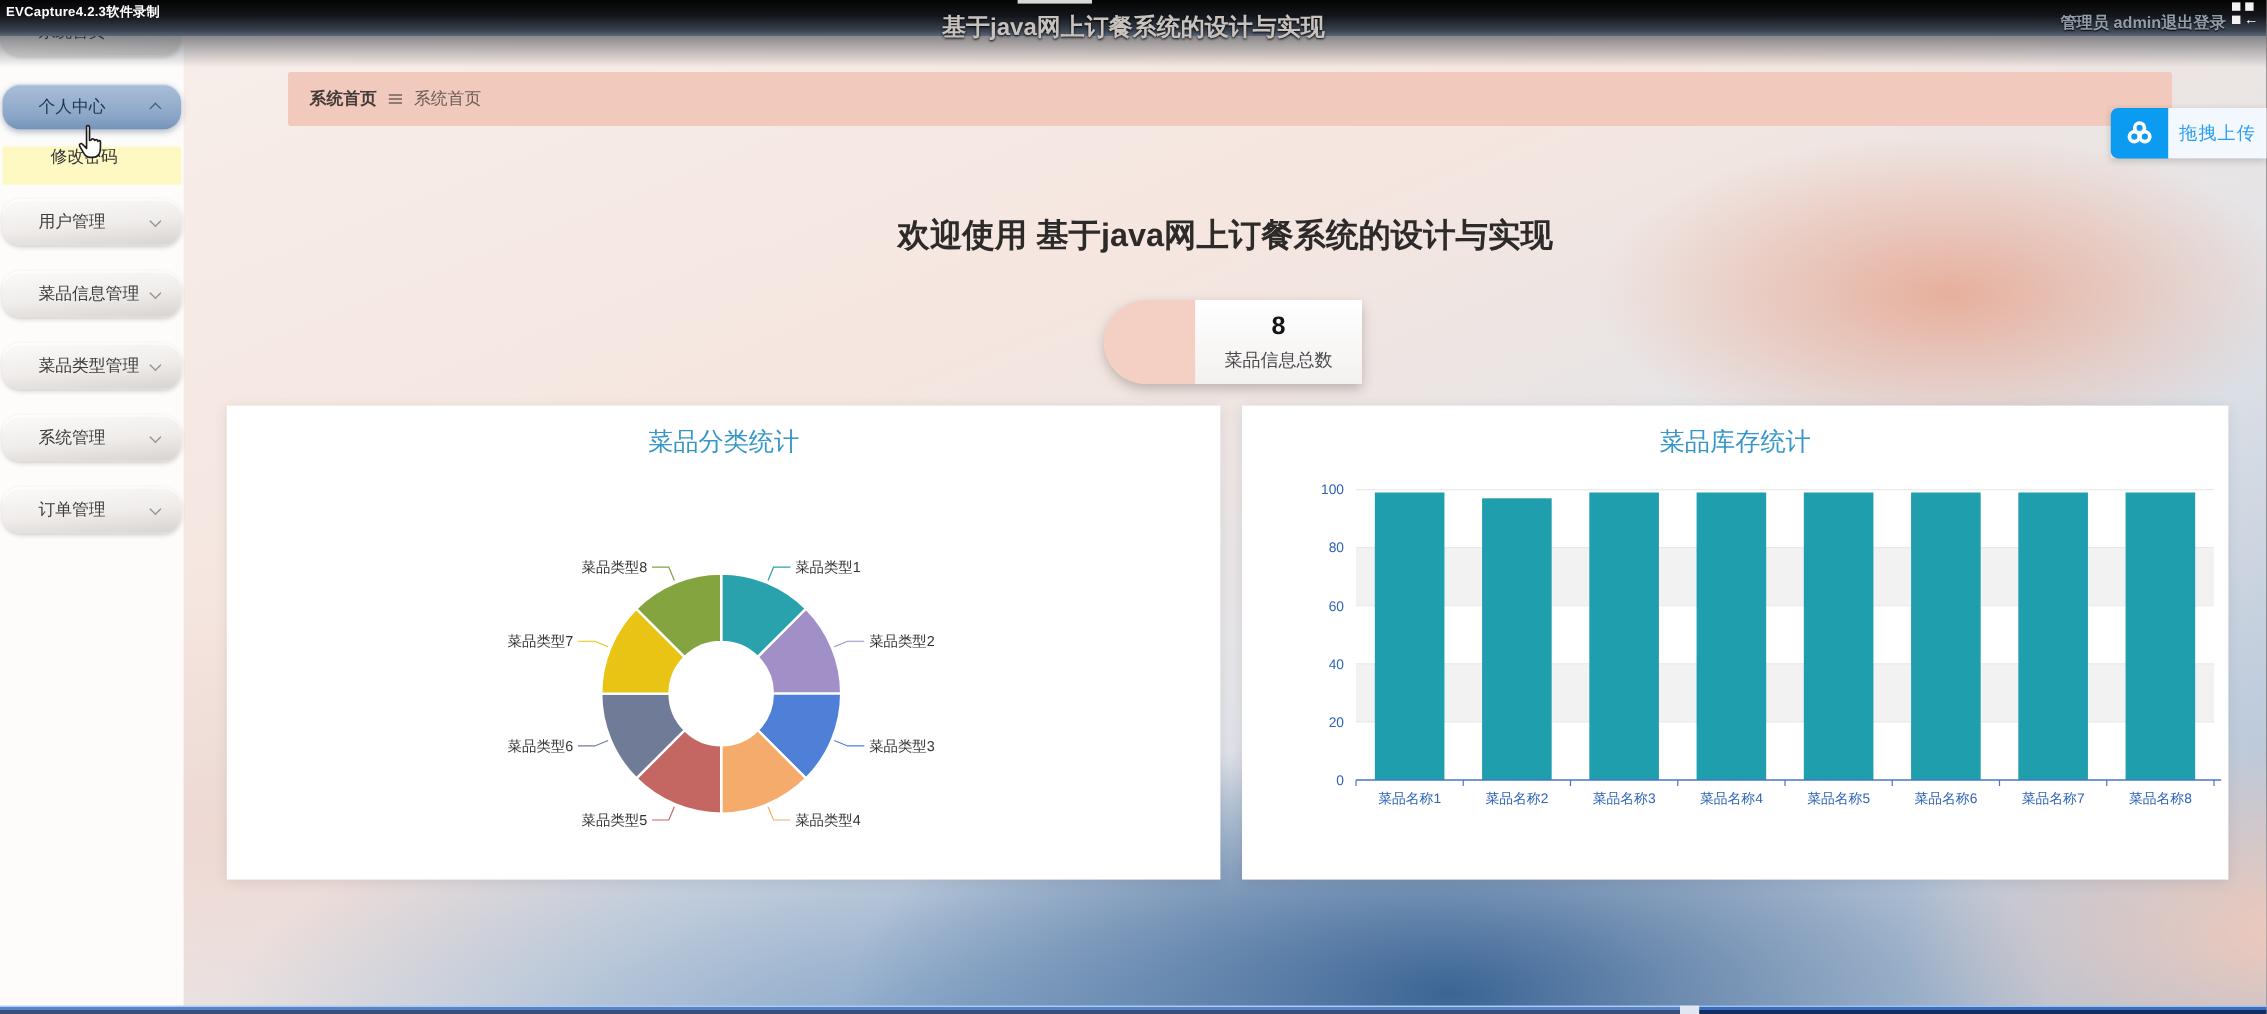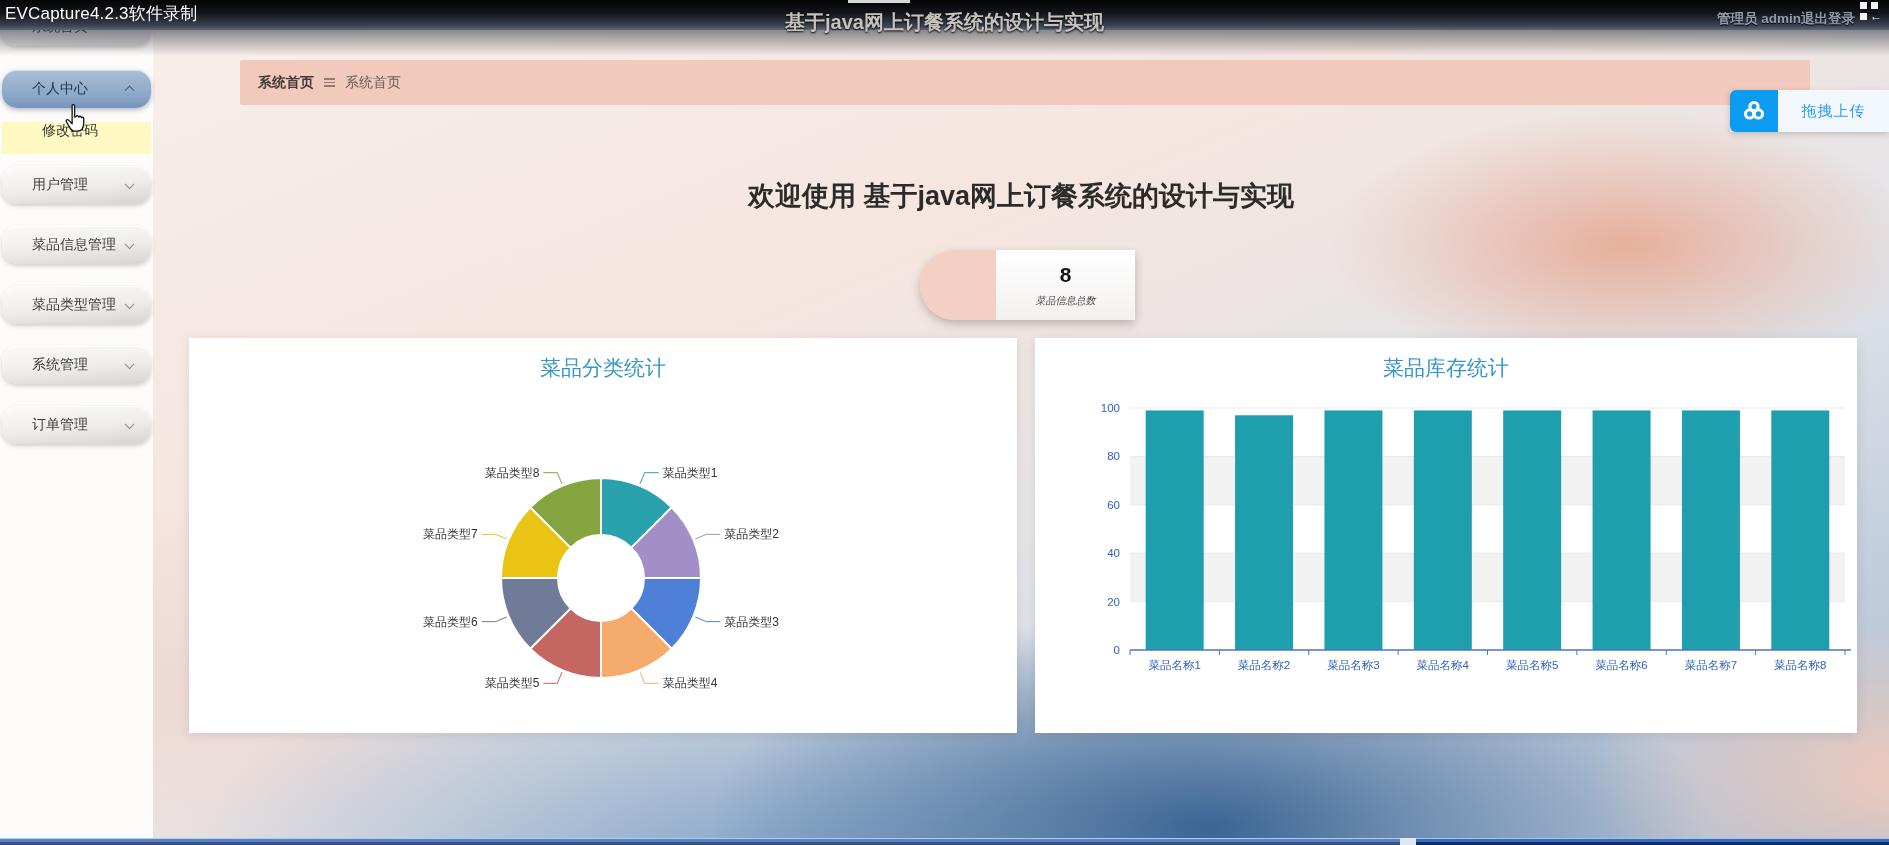--- a/index.html
+++ b/index.html
@@ -13,21 +13,21 @@
       radial-gradient(1000px 420px at 42% 104%, rgba(118,154,194,.85), rgba(118,154,194,0) 62%),
       radial-gradient(640px 320px at 10% 82%, rgba(238,216,210,.95), rgba(238,216,210,0) 62%),
       linear-gradient(158deg,#f7efec 0%,#f5e6df 38%,#e3e4e8 62%,#c2cedd 82%,#a9bcd2 100%);
   }
 
   
   .recorder-bar { position:absolute; left:0; top:0; width:100%; height:30px; z-index:50;
     background:linear-gradient(to bottom,#040404 0%,#14161b 45%,#3a4350 85%,#5b6678 100%); }
   .top-fade { position:absolute; left:0; top:30px; width:100%; height:26px; z-index:49;
     background:linear-gradient(to bottom, rgba(32,38,50,.5), rgba(32,38,50,0)); pointer-events:none; }
-  .recorder-title { position:absolute; left:5px; top:2px; color:#fdfdfd; font-size:17px; font-weight:400; letter-spacing:.2px; }
+  .recorder-title { position:absolute; left:5px; top:2px; color:#fdfdfd; font-size:11px; font-weight:700; letter-spacing:.2px; }
   .header-title { position:absolute; left:0; right:0; top:9px; text-align:center; color:#c7c2be;
     font-size:20px; font-weight:700; text-shadow:0 1px 2px #000; }
   .user-area { position:absolute; right:34px; top:10px; color:#939daa; font-size:13.5px; font-weight:700; text-shadow:0 1px 1px #000; }
   .logout { color:#939daa; cursor:pointer; }
   .mini-bar { position:absolute; left:848px; top:0; width:62px; height:3px; background:#d8d8d8; z-index:51; }
   .corner-icon { position:absolute; right:5px; top:2px; width:24px; height:22px; z-index:51; }
   .corner-icon i { position:absolute; width:7px; height:7px; background:#f2f2f2; }
   .corner-icon .q1{left:0;top:0;} .corner-icon .q2{left:11px;top:0;} .corner-icon .q3{left:0;top:11px;}
   .corner-icon .arr{ position:absolute; left:10px; top:7px; width:14px; height:14px; background:none; color:#f2f2f2; font-size:12px; font-weight:700; }
 
@@ -55,33 +55,33 @@
   .crumb1 { margin-left:18px; font-size:14px; font-weight:700; color:#453b36; cursor:pointer; }
   .sep-lines { width:11px; height:9px; margin:0 10px;
     background:repeating-linear-gradient(to bottom,#8c7c74 0 1.6px,rgba(0,0,0,0) 1.6px 3.7px); }
   .crumb2 { font-size:14px; color:#6b5d55; }
 
   
   .upload-widget { position:absolute; right:0; top:90px; height:42px; display:flex; z-index:20;
     box-shadow:0 2px 6px rgba(0,0,0,.18); cursor:pointer; }
   .upload-icon-box { width:48px; height:42px; background:#0b9bf0; border-radius:6px 0 0 6px;
     display:flex; align-items:center; justify-content:center; }
-  .upload-body { width:111px; height:42px; background:#f2f8fe; display:flex; align-items:center; justify-content:center;
+  .upload-body { width:82px; height:42px; background:#f2f8fe; display:flex; align-items:center; justify-content:center;
     color:#2b9df3; font-size:15px; letter-spacing:1px; }
 
   
   .welcome { position:absolute; left:153px; right:0; top:178px; text-align:center;
     font-size:27px; font-weight:700; color:#2d2b2a; z-index:5; }
   .stat-card { position:absolute; left:920px; top:250px; width:215px; height:70px; display:flex;
     border-radius:35px 4px 4px 35px; box-shadow:0 4px 10px rgba(110,95,90,.38); z-index:5; }
   .stat-pink { width:76px; height:70px; background:#f4cfc3; border-radius:35px 0 0 35px; }
   .stat-body { flex:1; background:linear-gradient(180deg,#ffffff 0%,#f3f1f0 100%);
     display:flex; flex-direction:column; align-items:center; justify-content:center; }
   .stat-value { font-size:21px; font-weight:700; color:#141414; }
-  .stat-label { margin-top:7px; font-size:10px; color:#4a4a4a;font-style:italic; }
+  .stat-label { margin-top:7px; font-size:15px; color:#4a4a4a; }
 
   
   .panel { position:absolute; top:338px; height:395px; background:#fff;
     box-shadow:0 2px 10px rgba(60,60,70,.12); z-index:5; }
   .panel-left { left:189px; width:828px; }
   .panel-right { left:1035px; width:822px; }
   .panel-title { position:absolute; left:0; right:0; top:16px; text-align:center;
     font-size:21px; color:#3696c8; }
   .chart-svg { position:absolute; left:0; top:0; }
 

